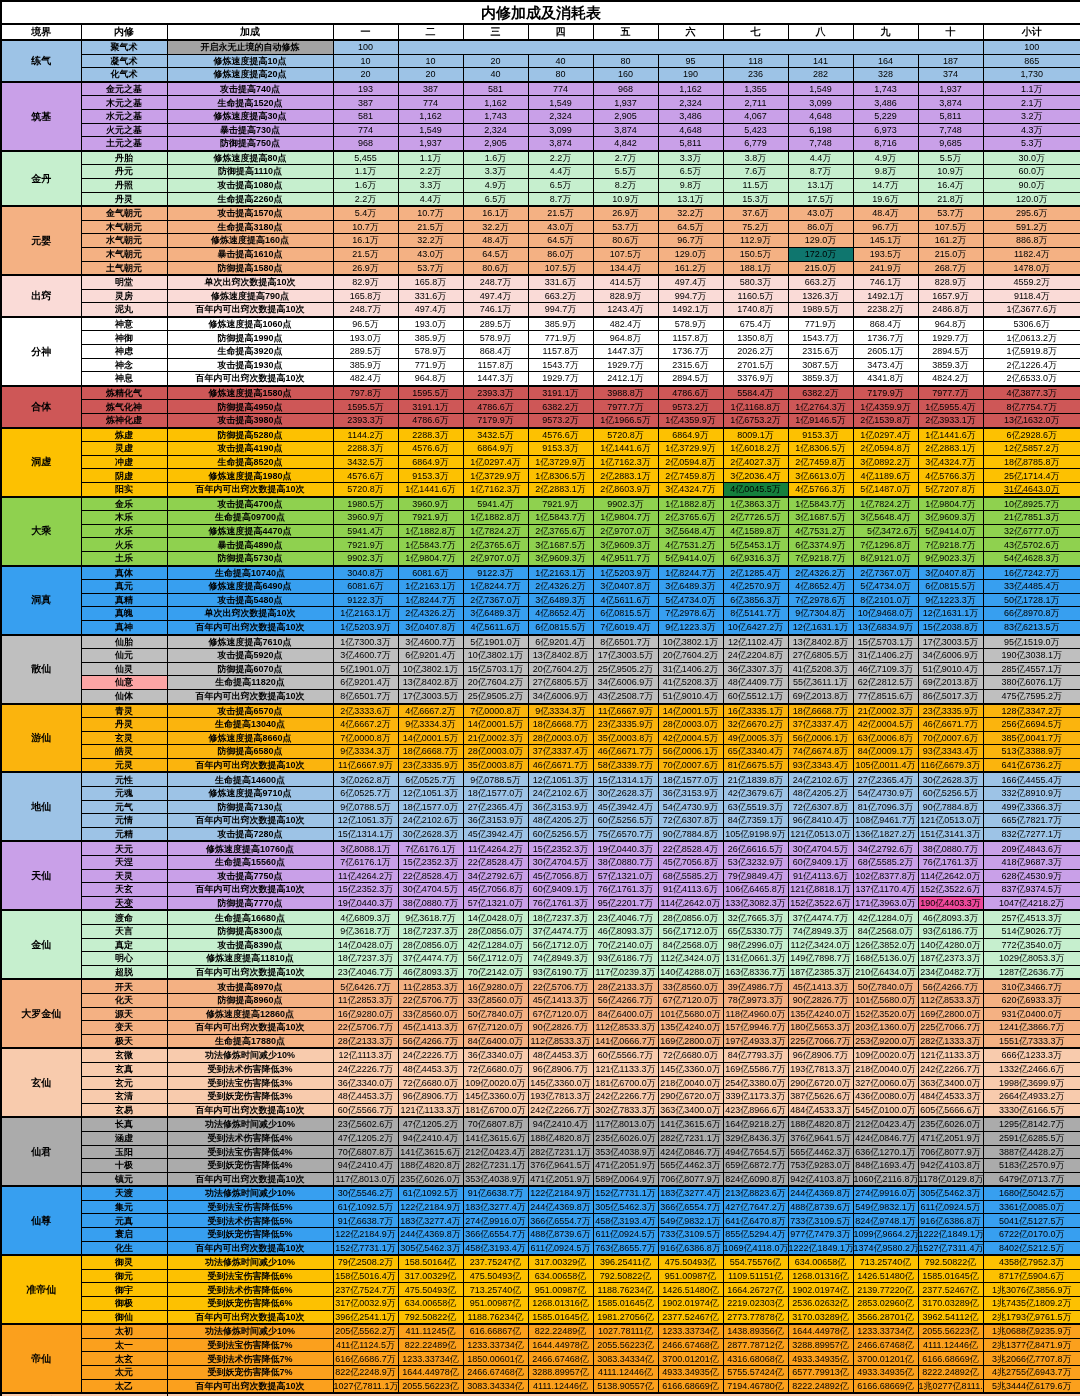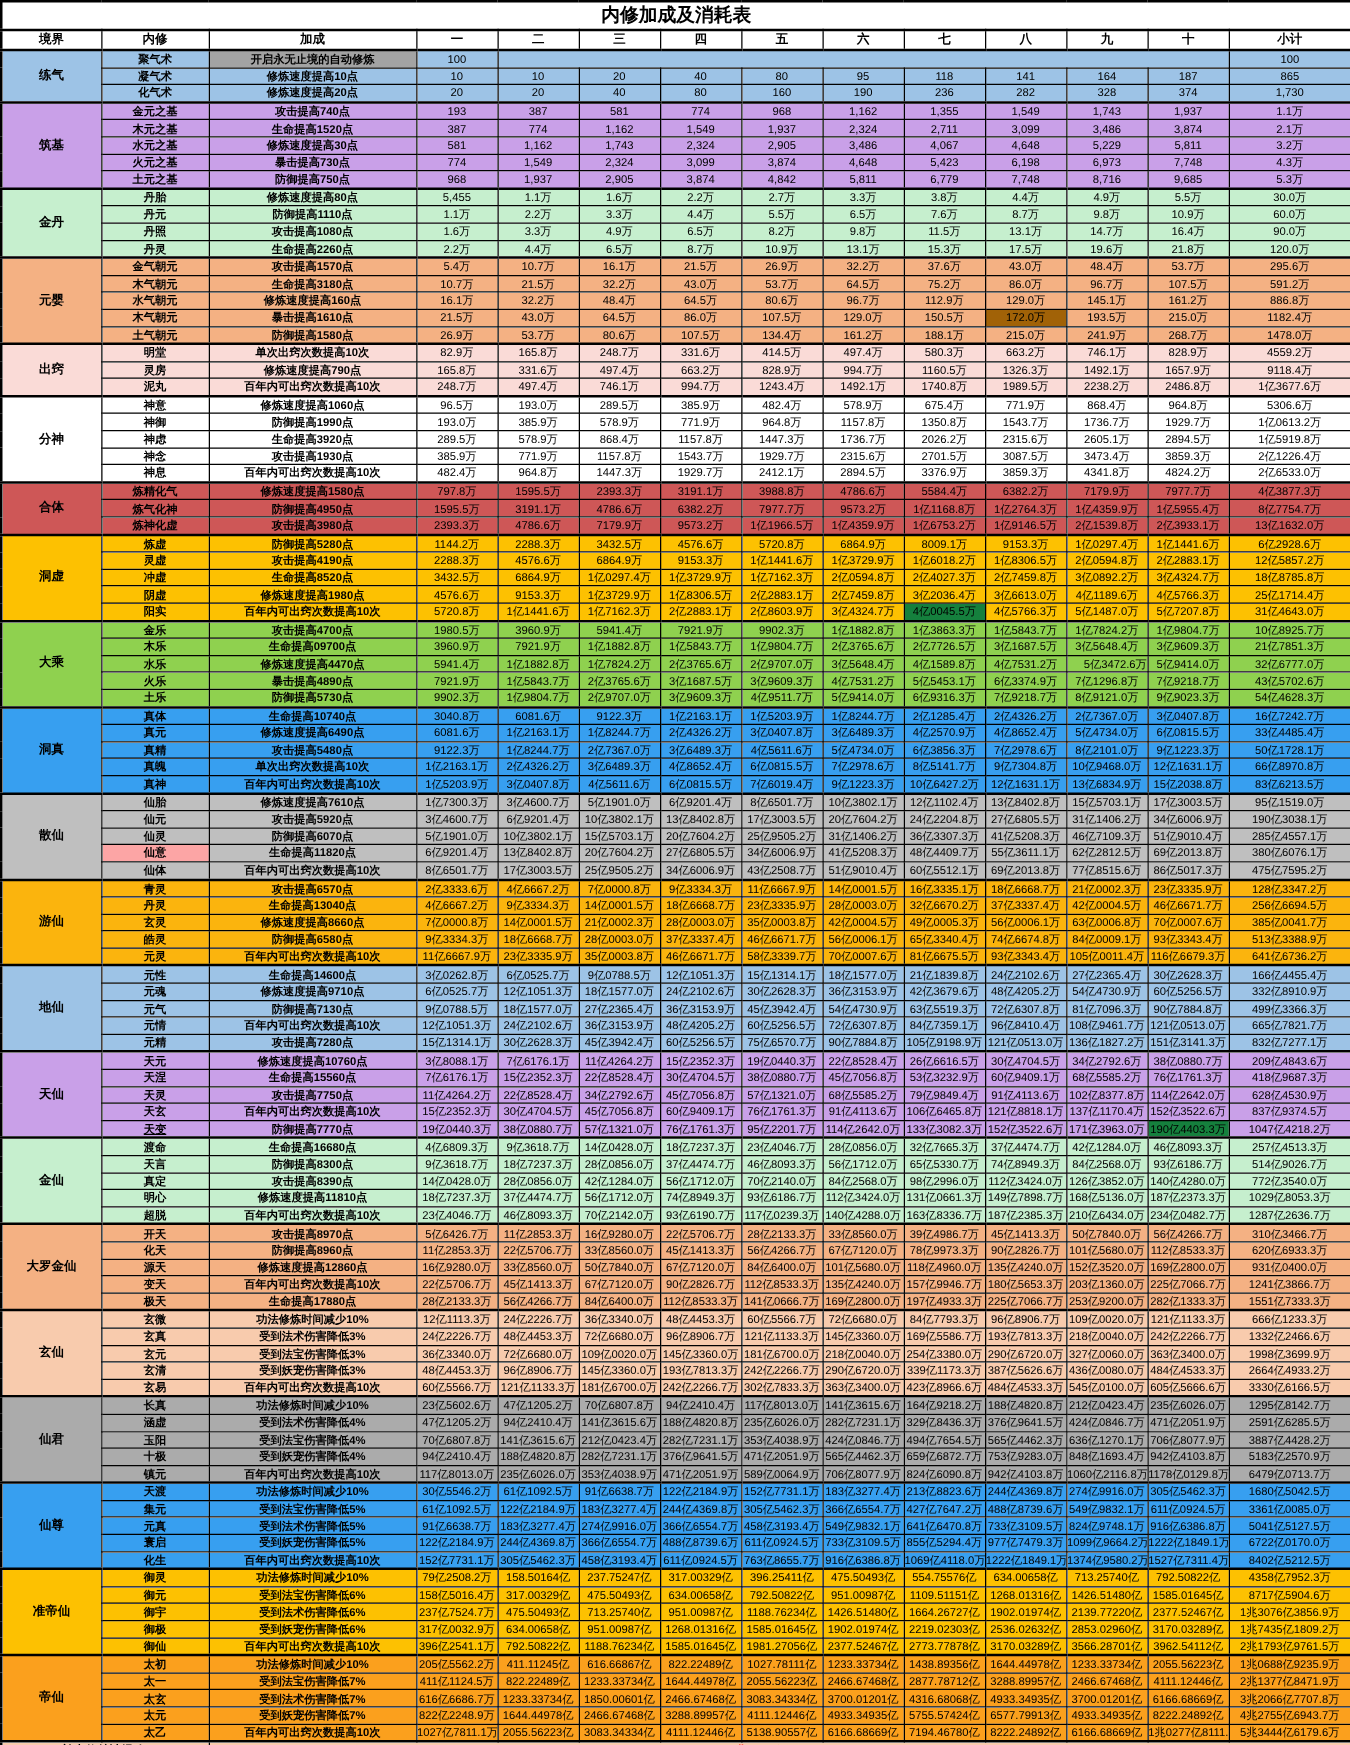--- a/index.html
+++ b/index.html
@@ -285,21 +285,21 @@
       <tr>
         <td class="skill" style="background: rgb(244, 177, 131);">木气朝元</td>
         <td class="bonus" style="background: rgb(244, 177, 131);">暴击提高1610点</td>
         <td style="background: rgb(244, 177, 131);">21.5万</td>
         <td style="background: rgb(244, 177, 131);">43.0万</td>
         <td style="background: rgb(244, 177, 131);">64.5万</td>
         <td style="background: rgb(244, 177, 131);">86.0万</td>
         <td style="background: rgb(244, 177, 131);">107.5万</td>
         <td style="background: rgb(244, 177, 131);">129.0万</td>
         <td style="background: rgb(244, 177, 131);">150.5万</td>
-        <td style="background: #a16207;">172.0万</td>
+        <td style="background: #0f766e;">172.0万</td>
         <td style="background: rgb(244, 177, 131);">193.5万</td>
         <td style="background: rgb(244, 177, 131);">215.0万</td>
         <td style="background: rgb(244, 177, 131);">1182.4万</td>
       </tr>
       <tr>
         <td class="skill" style="background: rgb(244, 177, 131);">土气朝元</td>
         <td class="bonus" style="background: rgb(244, 177, 131);">防御提高1580点</td>
         <td style="background: rgb(244, 177, 131);">26.9万</td>
         <td style="background: rgb(244, 177, 131);">53.7万</td>
         <td style="background: rgb(244, 177, 131);">80.6万</td>
@@ -547,21 +547,21 @@
         <td style="background: rgb(253, 193, 1);">5720.8万</td>
         <td style="background: rgb(253, 193, 1);">1亿1441.6万</td>
         <td style="background: rgb(253, 193, 1);">1亿7162.3万</td>
         <td style="background: rgb(253, 193, 1);">2亿2883.1万</td>
         <td style="background: rgb(253, 193, 1);">2亿8603.9万</td>
         <td style="background: rgb(253, 193, 1);">3亿4324.7万</td>
         <td style="background: #15803d;">4亿0045.5万</td>
         <td style="background: rgb(253, 193, 1);">4亿5766.3万</td>
         <td style="background: rgb(253, 193, 1);">5亿1487.0万</td>
         <td style="background: rgb(253, 193, 1);">5亿7207.8万</td>
-        <td style="background: rgb(253, 193, 1);">31亿4643.0万</td>
+        <td style="background: rgb(253, 193, 1); text-decoration: underline;">31亿4643.0万</td>
       </tr>
       <tr class="group-start">
         <td rowspan="5" class="realm-label" style="background: rgb(143, 209, 79);">大乘</td>
         <td class="skill" style="background: rgb(143, 209, 79);">金乐</td>
         <td class="bonus" style="background: rgb(143, 209, 79);">攻击提高4700点</td>
         <td style="background: rgb(143, 209, 79);">1980.5万</td>
         <td style="background: rgb(143, 209, 79);">3960.9万</td>
         <td style="background: rgb(143, 209, 79);">5941.4万</td>
         <td style="background: rgb(143, 209, 79);">7921.9万</td>
         <td style="background: rgb(143, 209, 79);">9902.3万</td>
@@ -1002,21 +1002,21 @@
         <td class="bonus" style="background: rgb(201, 160, 232);">防御提高7770点</td>
         <td style="background: rgb(201, 160, 232);">19亿0440.3万</td>
         <td style="background: rgb(201, 160, 232);">38亿0880.7万</td>
         <td style="background: rgb(201, 160, 232);">57亿1321.0万</td>
         <td style="background: rgb(201, 160, 232);">76亿1761.3万</td>
         <td style="background: rgb(201, 160, 232);">95亿2201.7万</td>
         <td style="background: rgb(201, 160, 232);">114亿2642.0万</td>
         <td style="background: rgb(201, 160, 232);">133亿3082.3万</td>
         <td style="background: rgb(201, 160, 232);">152亿3522.6万</td>
         <td style="background: rgb(201, 160, 232);">171亿3963.0万</td>
-        <td style="background: #15803d; margin-top: 48px;">190亿4403.3万</td>
+        <td style="background: #ec4899; margin-top: 48px;">190亿4403.3万</td>
         <td style="background: rgb(201, 160, 232);">1047亿4218.2万</td>
       </tr>
       <tr class="group-start">
         <td rowspan="5" class="realm-label" style="background: rgb(198, 239, 206);">金仙</td>
         <td class="skill" style="background: rgb(198, 239, 206);">渡命</td>
         <td class="bonus" style="background: rgb(198, 239, 206);">生命提高16680点</td>
         <td style="background: rgb(198, 239, 206);">4亿6809.3万</td>
         <td style="background: rgb(198, 239, 206);">9亿3618.7万</td>
         <td style="background: rgb(198, 239, 206);">14亿0428.0万</td>
         <td style="background: rgb(198, 239, 206);">18亿7237.3万</td>

